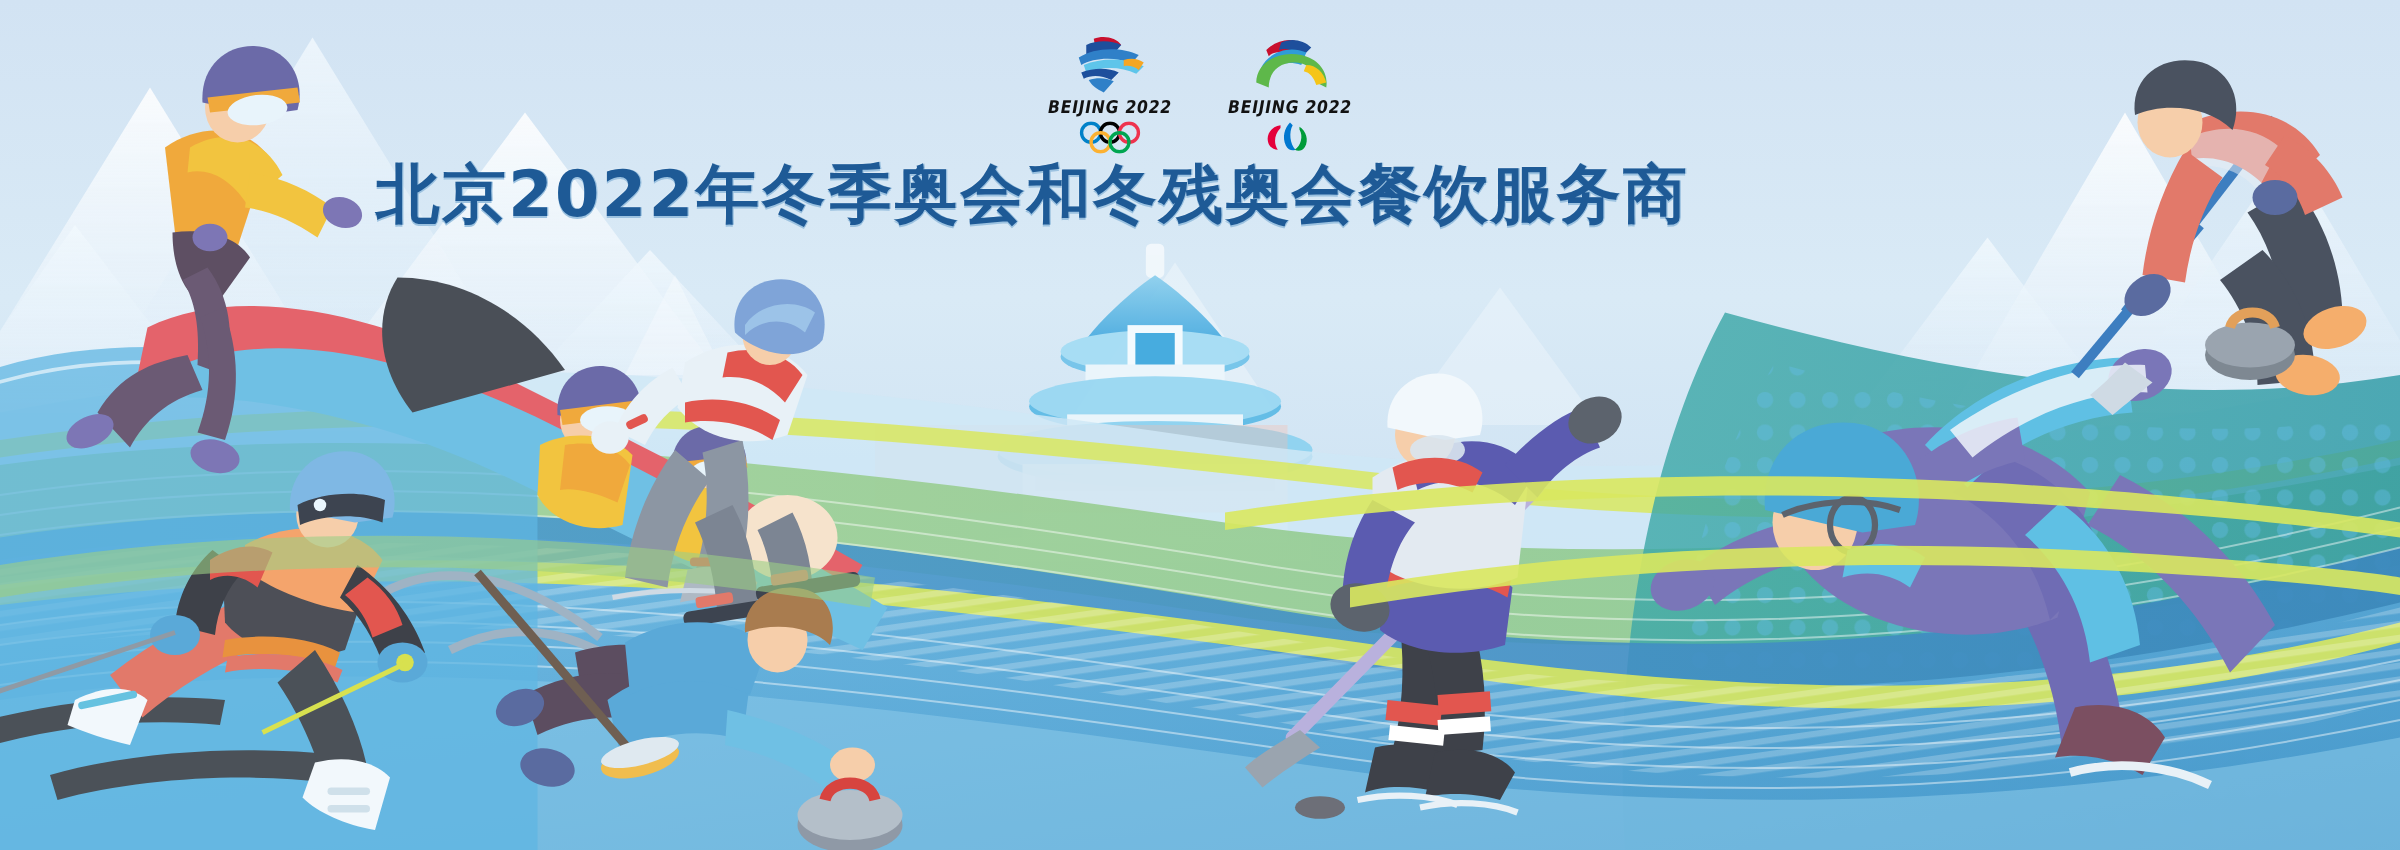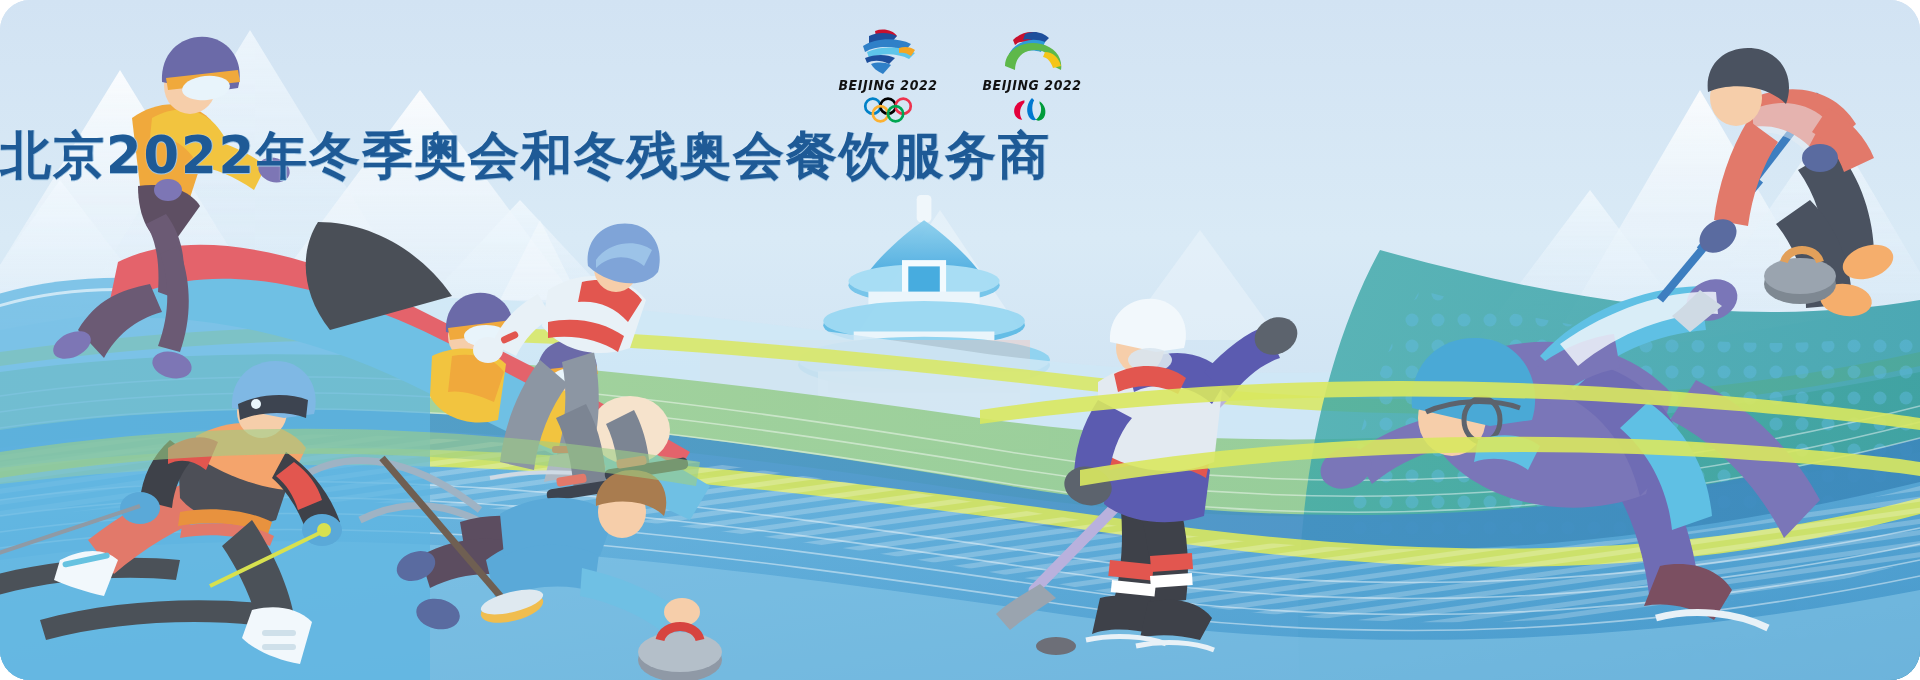--- a/index.html
+++ b/index.html
@@ -1,26 +1,25 @@
 <!DOCTYPE html>
 <html><head>
 <meta charset="utf-8">
 <style>
   html,body{margin:0;padding:0;background:#fff;}
   body{font-family:"Liberation Sans",sans-serif;}
   #banner{
     position:relative;width:1920px;height:680px;overflow:hidden;
     background:linear-gradient(175deg,#cfe1f2 0%,#cfe0f1 28%,#d8e8f5 45%,#cfe2f3 60%,#b9d9ee 100%);
-    border-radius:30px;
   }
   .layer{position:absolute;left:0;top:0;width:1920px;height:680px;}
   svg.layer{display:block;}
   
   #title-wrap{
-    position:absolute;left:0;top:122px;width:1652px;text-align:left;z-index:60;
+    position:absolute;left:0;top:122px;width:1652px;text-align:center;z-index:60;
   }
   #title{
     display:inline-block;
     font-family:"DejaVu Sans","Liberation Sans",sans-serif;
     font-size:51px;font-weight:bold;letter-spacing:2px;
     color:#1e5a96;
     text-shadow: 0 1px 0 #9cc2e0, 1px 0 0 #9cc2e0, 0 0 2px rgba(255,255,255,.45);
     white-space:nowrap;
   }
   

